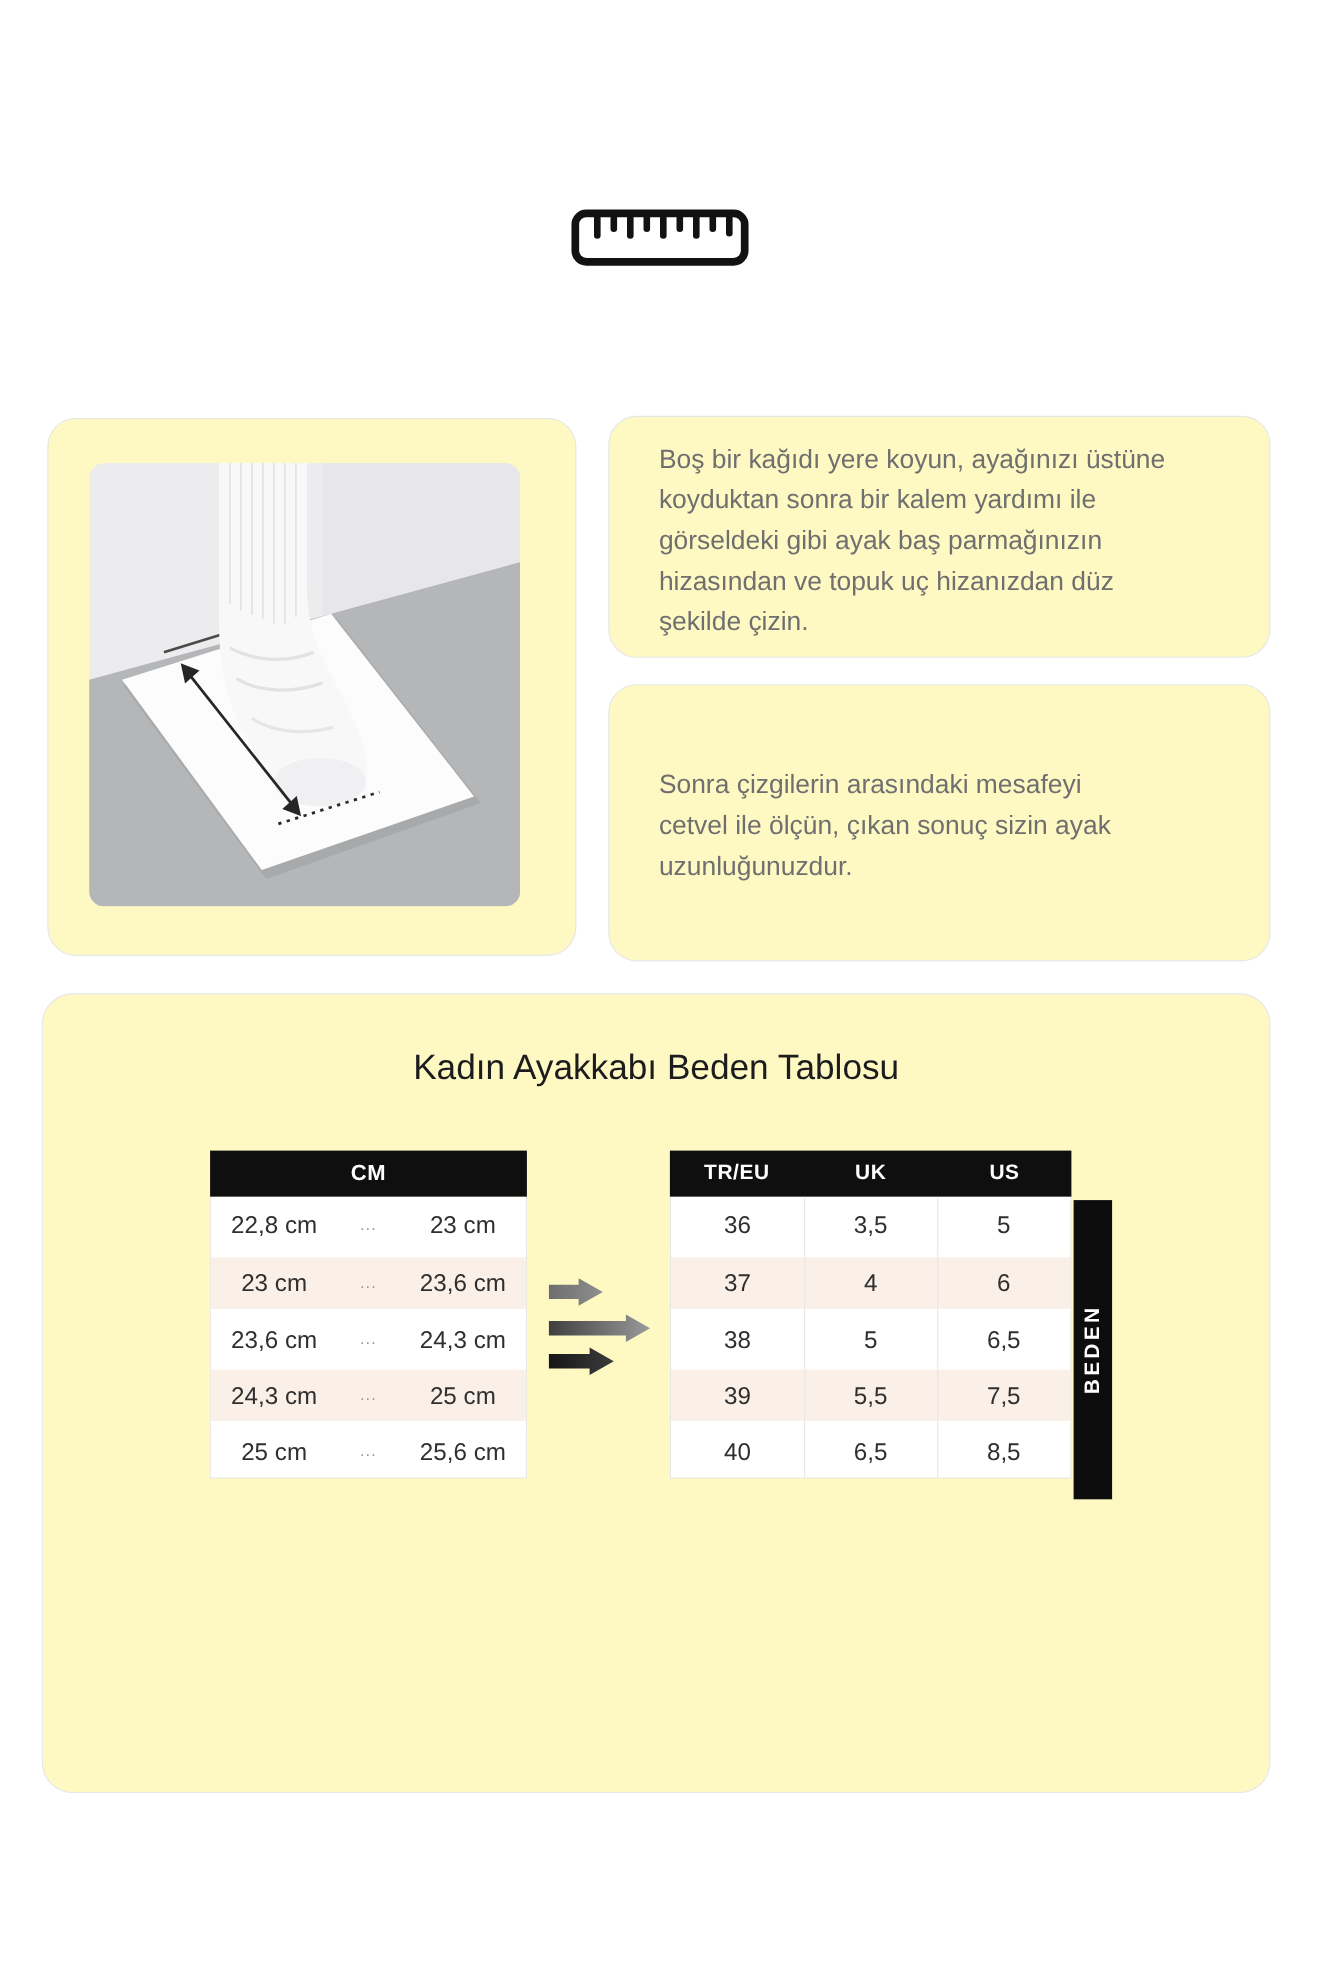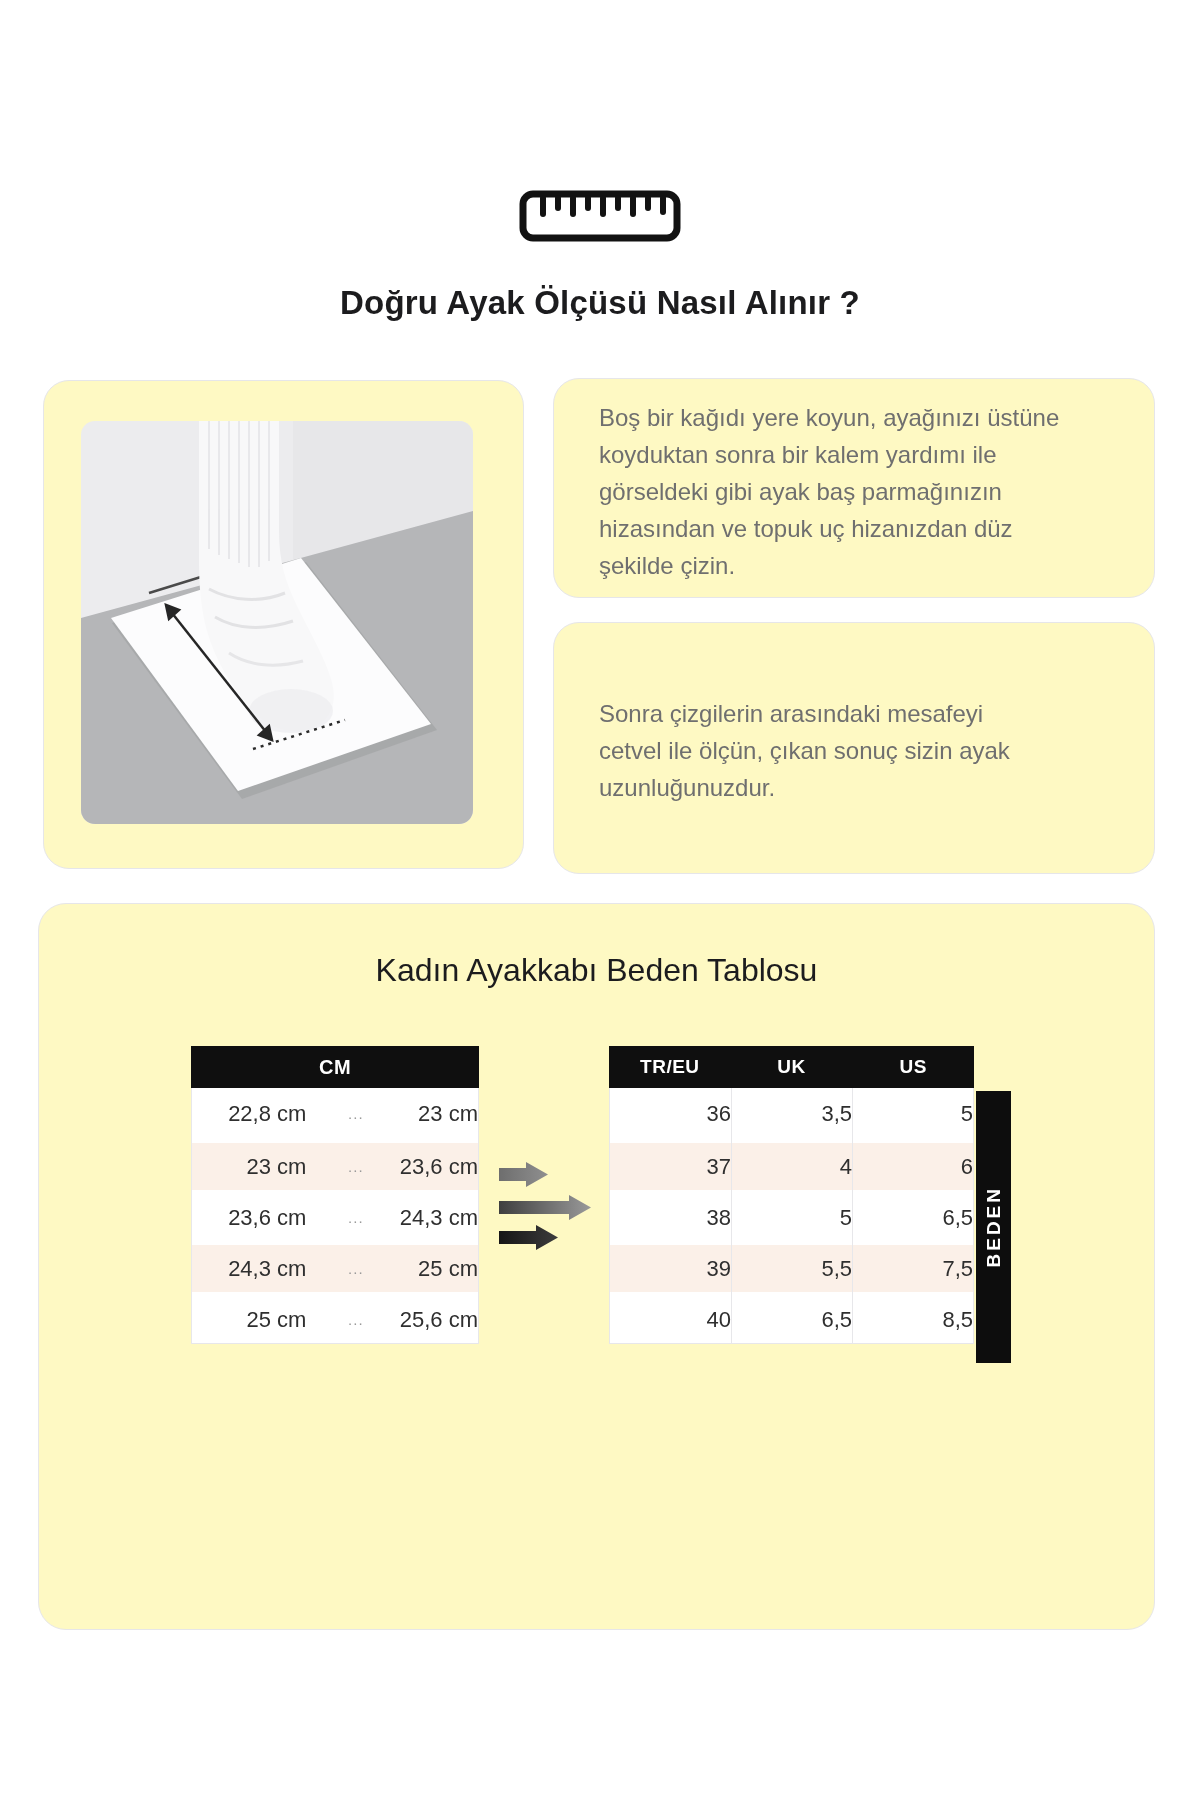--- a/index.html
+++ b/index.html
@@ -42,21 +42,21 @@
   .thead{height:42px;background:var(--th-bg);color:var(--th-text);display:flex;align-items:center;justify-content:center;
          font-size:20px;font-weight:700;letter-spacing:.5px;}
   .thead.cols{justify-content:space-between;}
   .thead.cols span{flex:1;text-align:center;font-size:19px;}
   .tbody{border:1px solid var(--table-line);border-top:none;}
   .trow{height:51px;display:grid;align-items:center;background:#fff;border-top:4px solid #ffffff;}
   .trow:first-child{border-top:none;}
   .trow.alt{background:var(--peach);}
   .cm-table .trow{grid-template-columns:40% 20% 40%;}
   .conv-table .trow{grid-template-columns:1fr 1fr 1fr;}
-  .cell{text-align:right;font-size:22px;color:var(--cell-text);}
+  .cell{text-align:center;font-size:22px;color:var(--cell-text);}
   .cell.sep{font-size:15px;color:#9a9a9a;letter-spacing:1px;}
   .vline{position:absolute;top:42px;bottom:0;width:1px;background:var(--table-line);}
   .vline.v1{left:33.33%;} .vline.v2{left:66.66%;}
 
   
   .beden-bar{position:absolute;left:937px;top:187px;width:35px;height:272px;background:#0d0d0d;
              display:flex;align-items:center;justify-content:center;}
   .beden-bar span{writing-mode:vertical-rl;transform:rotate(180deg);color:#fff;font-size:19px;
                   font-weight:600;letter-spacing:3px;}
 
@@ -78,21 +78,20 @@
         <line x1="69" y1="8" x2="69" y2="18"></line>
         <line x1="84" y1="8" x2="84" y2="24"></line>
         <line x1="99" y1="8" x2="99" y2="18"></line>
         <line x1="114" y1="8" x2="114" y2="24"></line>
         <line x1="129" y1="8" x2="129" y2="18"></line>
         <line x1="144" y1="8" x2="144" y2="22"></line>
       </g>
     </svg>
   </div>
 
-  <h1 class="page-title">Doğru Ayak Ölçüsü Nasıl Alınır ?</h1>
 
   <div class="card photo-card">
     <div class="photo">
       <svg width="392" height="403" viewBox="0 0 392 403">
 
         <rect width="392" height="403" fill="#ececee"></rect>
         <rect x="212" y="0" width="180" height="160" fill="#e7e7e9"></rect>
 
         <polygon points="0,197 392,90 392,403 0,403" fill="#b5b6b8"></polygon>
 

